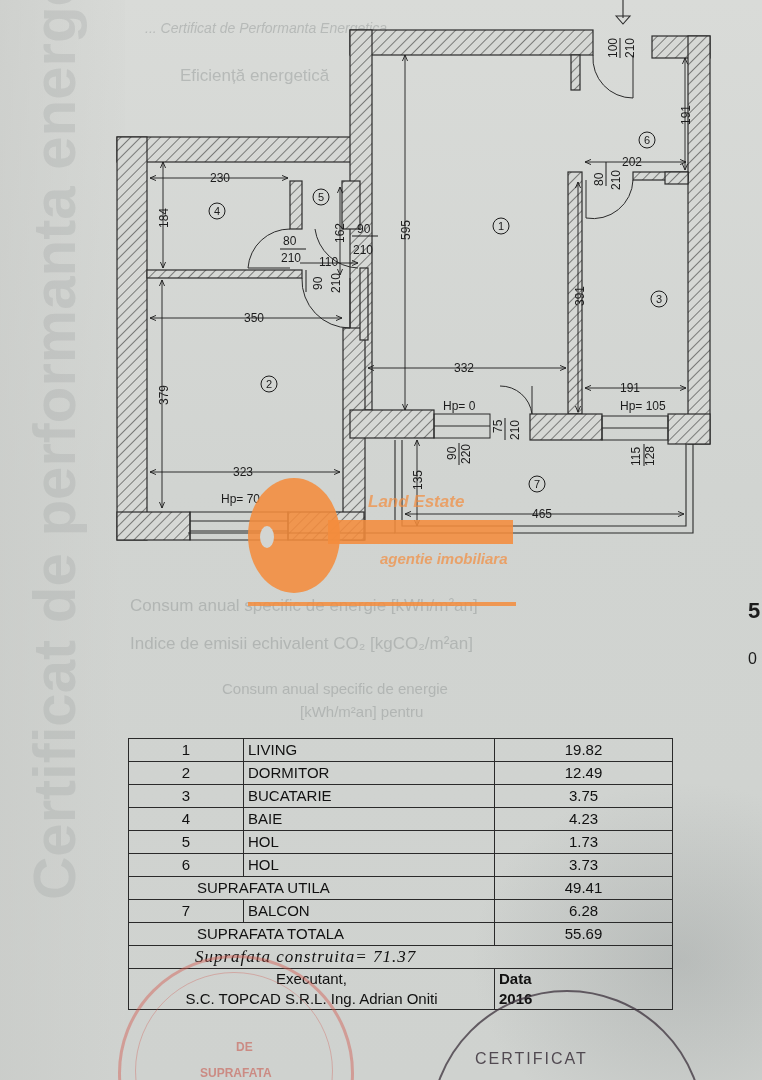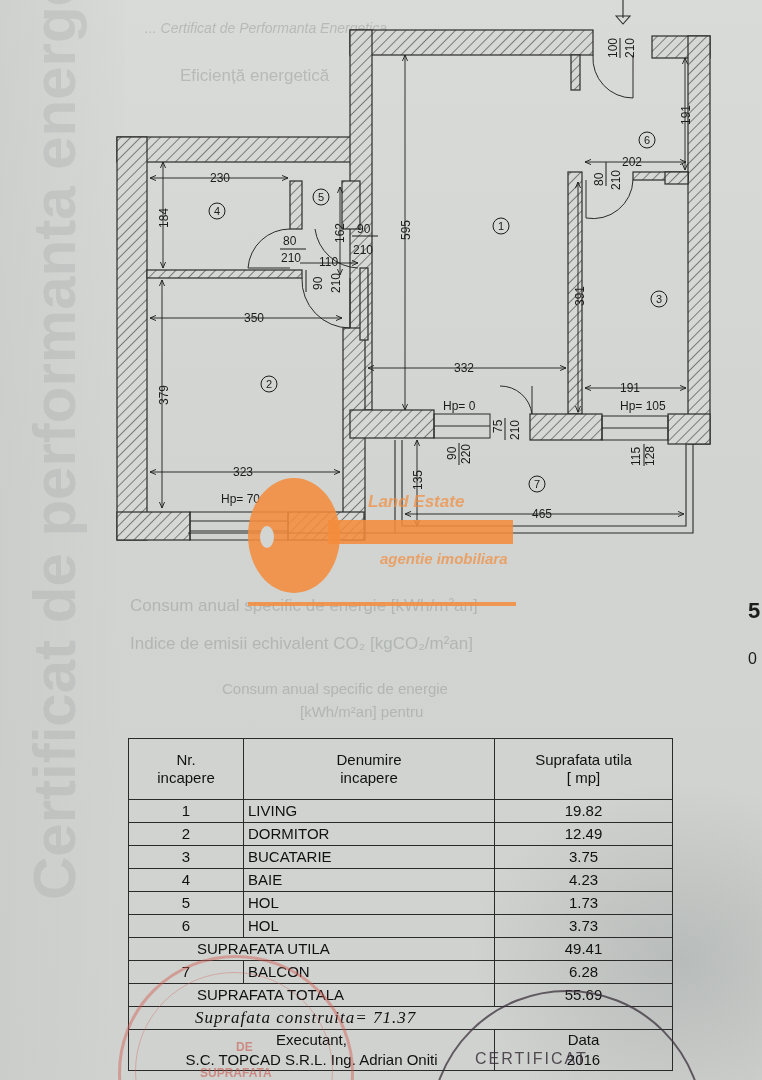--- a/index.html
+++ b/index.html
@@ -51,21 +51,21 @@
   }
   table.areas td, table.areas th { border:1.5px solid #2a2a2a; padding:0 4px; height:22px; line-height:20px; }
   table.areas th { font-weight:normal; height:60px; line-height:18px; text-align:center; }
   .c-nr { width:106px; text-align:center; }
   .c-name { width:242px; text-align:left; }
   .c-area { text-align:center; }
   .sum-label { padding-left:68px !important; text-align:left; }
   .built { font-family:"Liberation Serif", serif; font-style:italic; font-size:17px; padding-left:66px !important; letter-spacing:1px; }
   .footer-cell { height:40px !important; vertical-align:bottom; }
   .exec { text-align:center; font-size:15px; }
-  .data-cell { text-align:center; }
+  .data-cell { text-align:left;font-weight:bold; }
   .stamp { position:absolute; border-radius:50%; pointer-events:none; }
   .stamp-red { left:118px; top:955px; width:230px; height:230px; border:3px solid rgba(210,90,80,0.45); }
   .stamp-red-inner { left:135px; top:972px; width:196px; height:196px; border:1.5px solid rgba(210,90,80,0.35); }
   .stamp-dark { left:430px; top:990px; width:270px; height:270px; border:2.5px solid rgba(60,50,60,0.75); }
   .stamp-text { position:absolute; font-size:12px; color:rgba(200,80,70,0.55); font-weight:bold; }
   .stamp-dark-text { position:absolute; font-size:16px; color:rgba(50,40,50,0.8); letter-spacing:2px; }
 </style>
 </head>
 <body>
 
@@ -252,34 +252,20 @@
   <div class="wm-shaft"></div>
   <div class="wm-brand">Land Estate</div>
   <div class="wm-sub">agentie imobiliara</div>
   <div class="wm-line"></div>
 </div>
 
 <div class="shade-right"></div>
 
 <table class="areas">
   <tbody>
-      <tr>
-    <th class="c-nr">
-      <span>Nr.</span><br>
-      <span>incapere</span>
-    </th>
-    <th class="c-name" style="text-align:center">
-      <span>Denumire</span><br>
-      <span>incapere</span>
-    </th>
-    <th class="c-area">
-      <span>Suprafata utila</span><br>
-      <span>[ mp]</span>
-    </th>
-  </tr>
   <tr>
     <td class="c-nr">1</td>
     <td class="c-name">LIVING</td>
     <td class="c-area">19.82</td>
   </tr>
   <tr>
     <td class="c-nr">2</td>
     <td class="c-name">DORMITOR</td>
     <td class="c-area">12.49</td>
   </tr>

